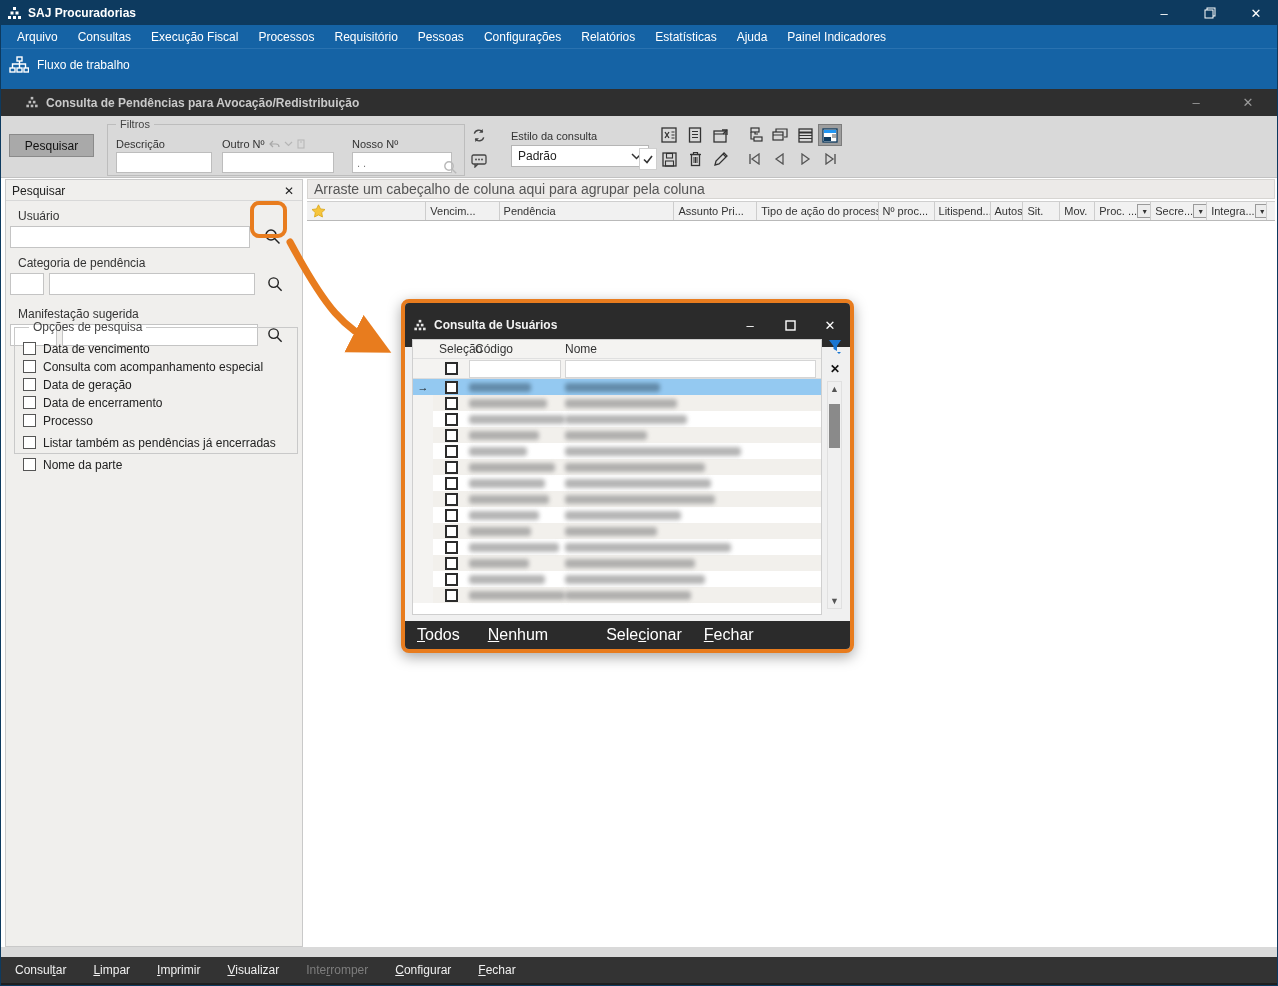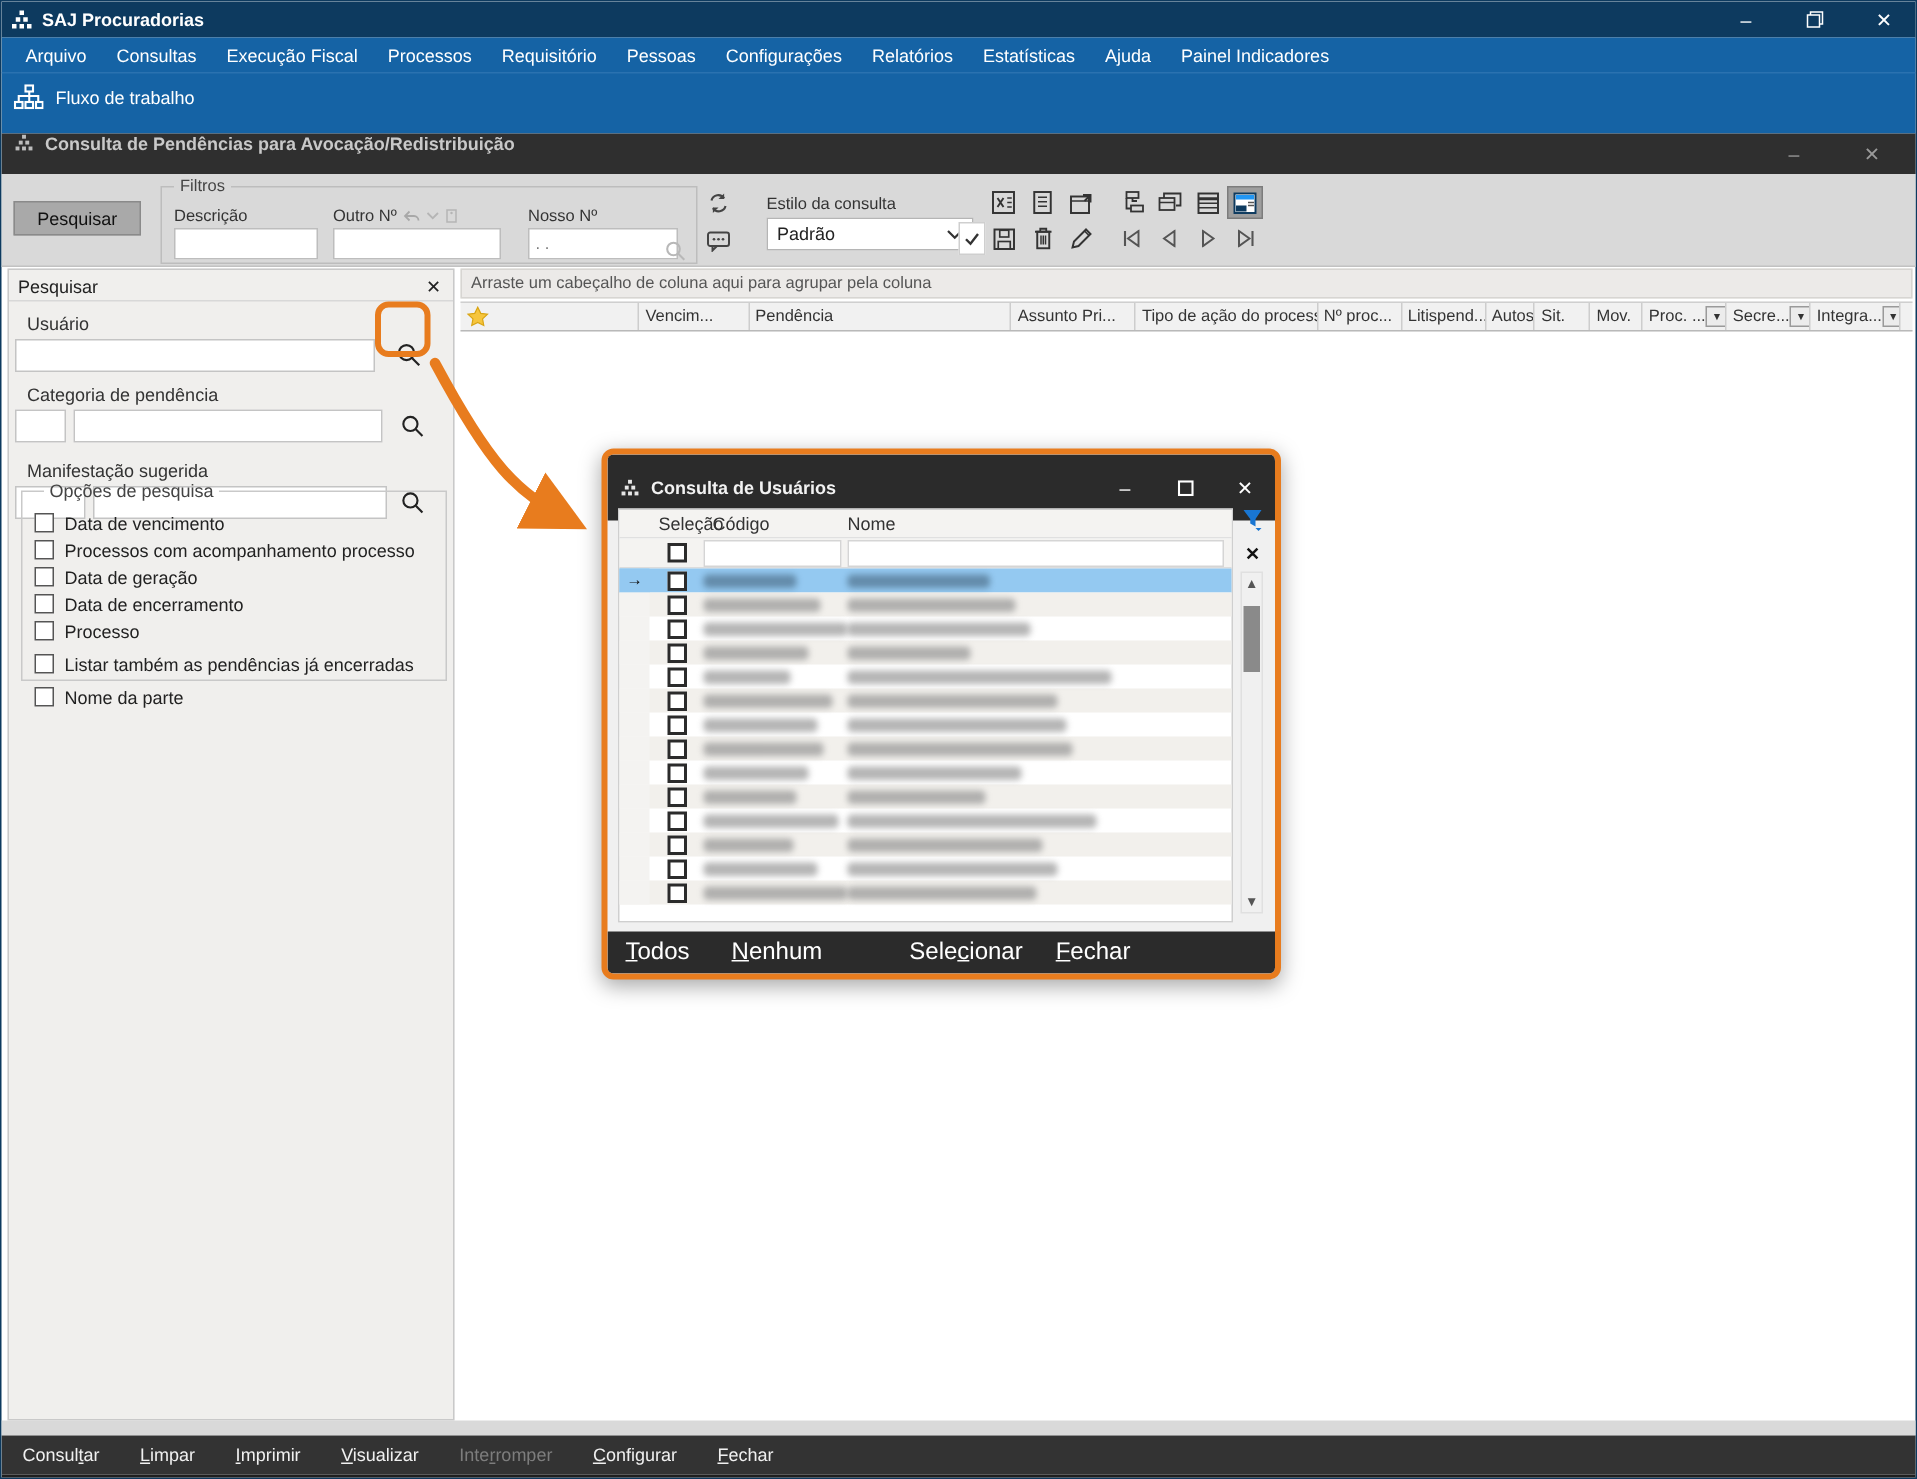--- a/index.html
+++ b/index.html
@@ -14,21 +14,21 @@
   .app-titlebar .ttl { font-weight:bold; font-size:12px; margin-left:6px; }
   .win-ctrls { position:absolute; right:0; top:0; height:24px; display:flex; }
   .win-ctrls .wc { width:46px; height:24px; display:flex; align-items:center; justify-content:center; color:#fff; font-size:13px; }
   .menubar { position:absolute; left:0; top:24px; width:1278px; height:23px;
     background:#1563a5; display:flex; align-items:center; gap:0; padding-left:6px; }
   .menubar .mi { color:#fff; font-size:12px; padding:3px 10px; white-space:nowrap; }
   .bluebar { position:absolute; left:0; top:47px; width:1278px; height:41px; background:#1563a5; border-top:1px solid #2a72b0; }
   .workflow { position:absolute; left:8px; top:55px; display:flex; align-items:center; gap:8px; color:#fff; }
   
   .inner-titlebar { position:absolute; left:0; top:88px; width:1278px; height:27px;
-    background:#2f2f2f; color:#c9c9c9; display:flex; align-items:flex-start; padding-left:8px; }
+    background:#2f2f2f; color:#c9c9c9; display:flex; align-items:center; padding-left:24px; }
   .inner-titlebar .ttl { font-weight:bold; font-size:12px; margin-left:7px; }
   .inner-ctrls { position:absolute; right:10px; top:88px; height:27px; display:flex; gap:14px; }
   .inner-ctrls .wc { width:38px; height:27px; display:flex; align-items:center; justify-content:center; color:#9a9a9a; font-size:13px; }
   .filterbar { position:absolute; left:0; top:115px; width:1278px; height:62px; background:#d9d9d9; border-bottom:1px solid #c2c2c2; }
   .btn-pesquisar { position:absolute; left:8px; top:18px; width:85px; height:23px;
     background:#a9a9a9; border:1px solid #8a8a8a; color:#111; font-size:12px;
     display:flex; align-items:center; justify-content:center; }
   fieldset.filtros { position:absolute; left:106px; top:2px; width:358px; height:58px;
     border:1px solid #bdbdbd; padding:2px 8px 0 8px; }
   fieldset.filtros legend { font-size:11px; color:#444; padding:0 4px; }
@@ -54,21 +54,21 @@
   .inp { height:22px; border:1px solid #c4c4c4; background:#fff; font-size:12px; padding:0 4px; font-family:"Liberation Sans",sans-serif; }
   .mag-btn { position:absolute; display:flex; align-items:center; justify-content:center; width:26px; height:26px; }
   fieldset.opcoes { position:absolute; left:8px; top:140px; width:284px; height:134px; border:1px solid #c9c9c9; padding:4px 6px; }
   fieldset.opcoes legend { font-size:12px; color:#444; padding:0 4px; margin-left:8px; }
   .opt { display:flex; align-items:center; gap:7px; margin:3px 0 0 2px; height:15px; }
   .opt.gap { margin-top:7px; }
   .cbx { width:13px; height:13px; background:#fff; border:1px solid #555; flex:0 0 13px; }
   .opt .ol { font-size:12px; color:#222; white-space:nowrap; }
   
   .grid-area { position:absolute; left:306px; top:178px; width:968px; height:768px; background:#fff; }
-  .group-band { height:20px; background:#eceae8; border:1px solid #d7d5d2; display:flex; align-items:center; padding-left:6px; font-size:11px; color:#555; }
+  .group-band { height:20px; background:#eceae8; border:1px solid #d7d5d2; display:flex; align-items:center; padding-left:6px; font-size:14px; color:#555; }
   .cols { display:flex; height:20px; margin-top:2px; border-top:1px solid #cfcfcf; border-bottom:1px solid #b9b9b9; background:#f1f1f1; }
   .col { border-right:1px solid #cdcdcd; font-size:11px; color:#333; display:flex; align-items:center; padding:0 4px; white-space:nowrap; overflow:hidden; justify-content:space-between; }
   .dd-mini { width:15px; height:14px; border:1px solid #9a9a9a; background:#ececec; display:flex; align-items:center; justify-content:center; font-size:7px; color:#333; flex:0 0 15px; }
   
   .pre-footer { position:absolute; left:0; top:946px; width:1278px; height:10px; background:#d9d9d9; }
   .main-footer { position:absolute; left:0; top:956px; width:1278px; height:26px; background:#333333; display:flex; align-items:center; padding-left:14px; }
   .main-footer .fb { color:#f0f0f0; font-size:12px; padding:4px 0; margin-right:27px; white-space:nowrap; }
   .main-footer .fb.disabled { color:#7d7d7d; }
   .bottom-edge { position:absolute; left:0; top:982px; width:1278px; height:4px; background:#1f1f1f; }
   
@@ -397,21 +397,21 @@
   </div>
 
   <fieldset class="opcoes">
     <legend>Opções de pesquisa</legend>
     <div class="opt">
       <span class="cbx"></span>
       <span class="ol">Data de vencimento</span>
     </div>
     <div class="opt">
       <span class="cbx"></span>
-      <span class="ol">Processos com acompanhamento processo</span>
+      <span class="ol">Consulta com acompanhamento especial</span>
     </div>
     <div class="opt">
       <span class="cbx"></span>
       <span class="ol">Data de geração</span>
     </div>
     <div class="opt">
       <span class="cbx"></span>
       <span class="ol">Data de encerramento</span>
     </div>
     <div class="opt">

